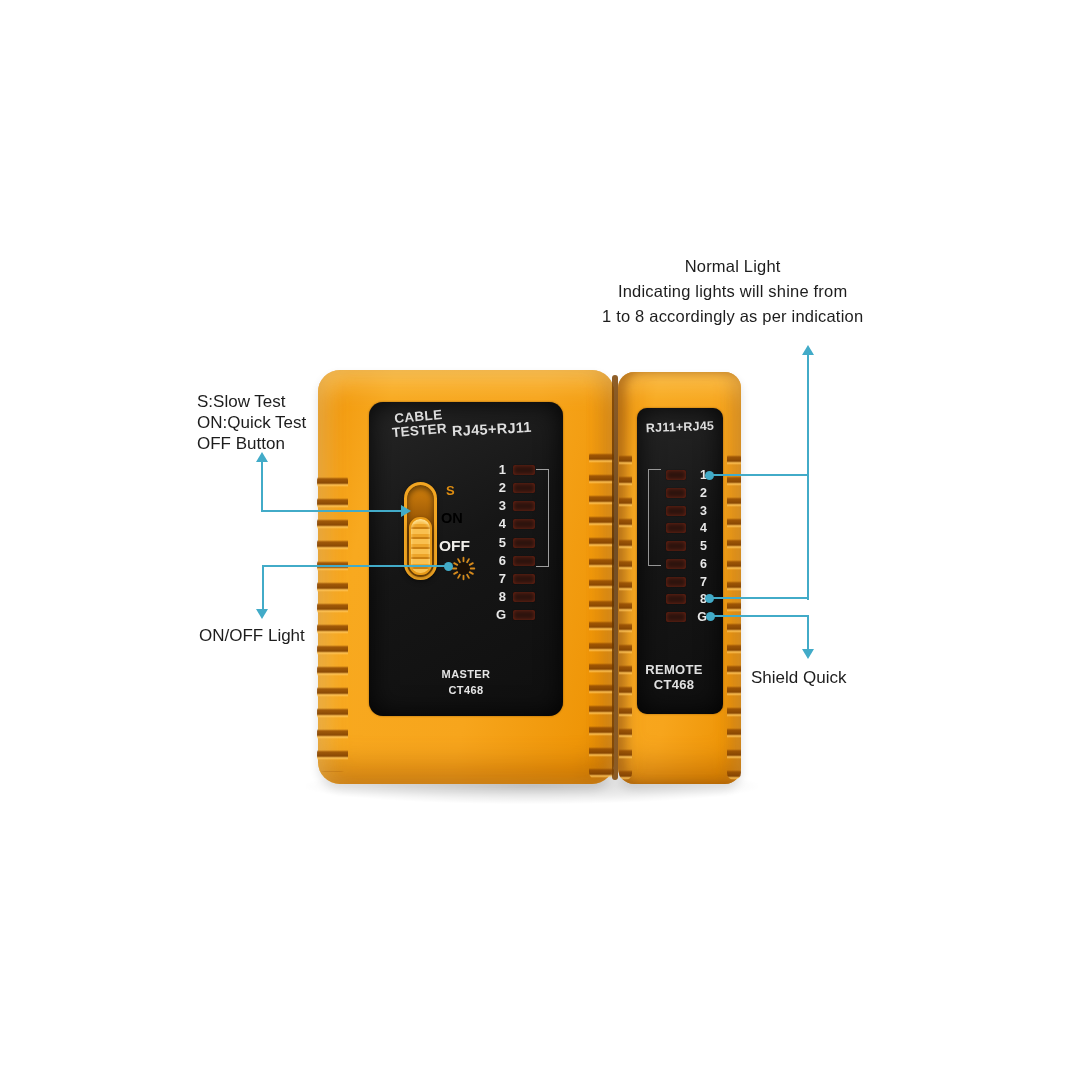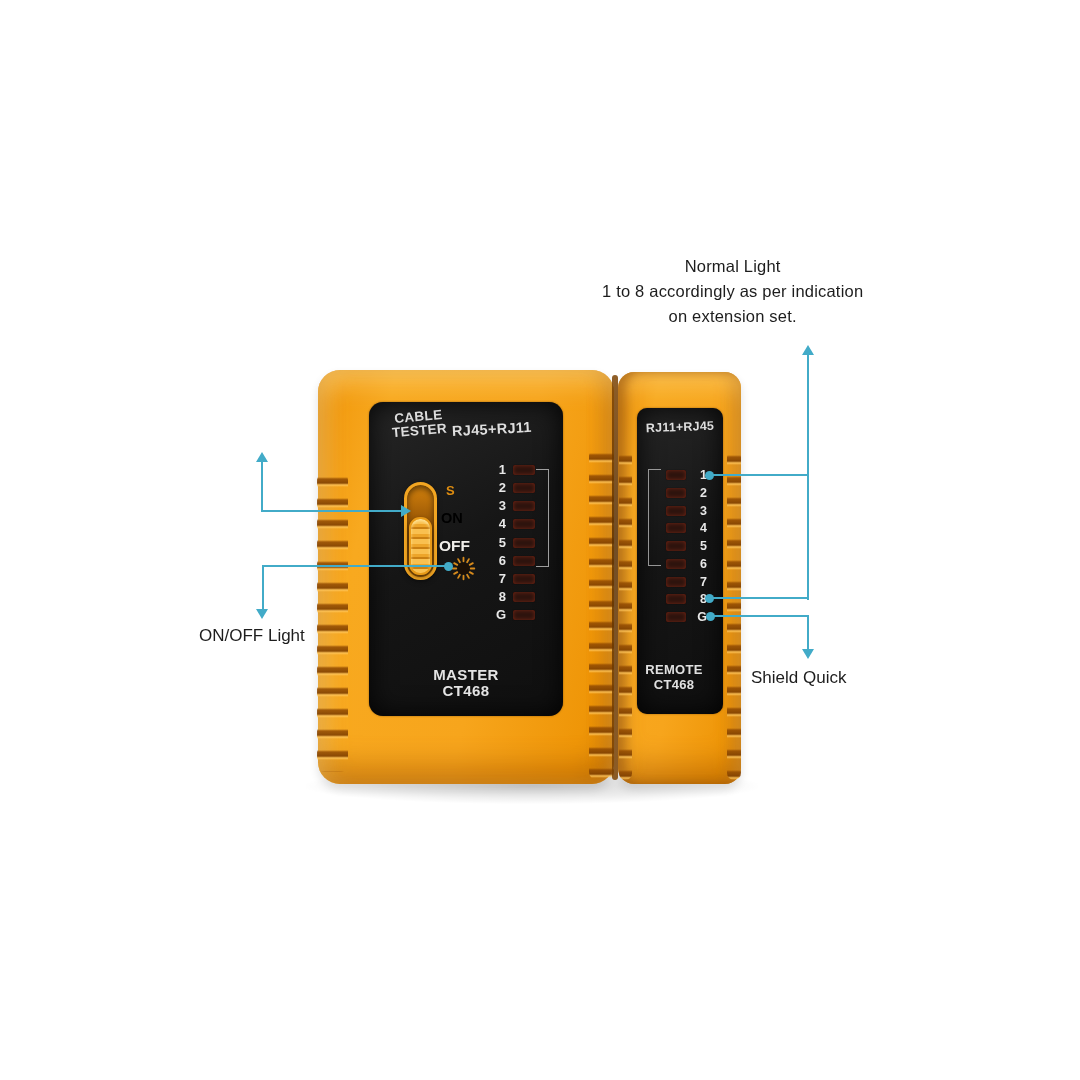--- a/index.html
+++ b/index.html
@@ -54,21 +54,21 @@
     background:linear-gradient(150deg,#262626 0%,#161616 45%,#0f0f0f 100%);
     box-shadow:inset 0 0 26px rgba(0,0,0,.9),0 0 2px rgba(80,40,0,.6);}
   .master-panel{left:369px;top:402px;width:194px;height:314px;border-radius:14px;}
   .remote-panel{left:637px;top:408px;width:86px;height:306px;border-radius:10px;}
 
   .panel-text{position:absolute;z-index:4;color:#dedede;font-weight:bold;}
   .brand{left:391px;top:410px;width:56px;text-align:center;font-size:13.5px;line-height:14px;
          letter-spacing:.3px;transform:rotate(-5deg);}
   .jack-m{left:452px;top:421px;font-size:14.5px;letter-spacing:.3px;transform:rotate(-3deg);}
   .jack-r{left:637px;top:420px;width:86px;text-align:center;font-size:12.5px;letter-spacing:.2px;transform:rotate(-2deg);}
-  .model-m{left:369px;top:667px;width:194px;text-align:center;font-size:15px;line-height:15.5px;letter-spacing:.4px;color:#e4e4e4;}
+  .model-m{left:369px;top:667px;width:194px;text-align:center;font-size:11px;line-height:15.5px;letter-spacing:.4px;color:#e4e4e4;}
   .model-r{left:637px;top:663px;width:74px;text-align:center;font-size:13px;line-height:14.5px;letter-spacing:.3px;color:#e0e0e0;}
 
   
   .switch-track{position:absolute;z-index:4;left:404px;top:482px;width:33px;height:98px;border-radius:17px;
     box-sizing:border-box;border:3px solid #f3a622;
     background:linear-gradient(180deg,#d4820d,#a05c06 35%,#8a4e05 60%,#aa6508);
     box-shadow:inset 0 3px 6px rgba(0,0,0,.55),0 2px 5px rgba(0,0,0,.35);}
   .switch-knob{position:absolute;left:2px;top:32px;width:23px;height:58px;border-radius:11px;
     box-sizing:border-box;border:2px solid #e89a18;
     background:repeating-linear-gradient(180deg,#f9c050 0 5px,#eda52a 5px 8px,#c97f12 8px 10px);
@@ -96,24 +96,29 @@
   .bracket-r{left:648px;top:469px;width:12px;height:95px;
     border-top:1.5px solid rgba(205,205,205,.7);border-left:1.5px solid rgba(205,205,205,.7);border-bottom:1.5px solid rgba(205,205,205,.7);}
 </style>
 </head>
 <body>
 
 <div class="stage">
 
   <div class="note note-right" style="left:602px;top:254px;text-align:center;">
     <div>Normal Light</div>
+    <div>Indicating lights will shine from</div>
     <div>1 to 8 accordingly as per indication</div>
-    <div>on extension set.</div>
-  </div>
-
+  </div>
+
+  <div class="note note-left" style="left:197px;top:391px;">
+    <div>S:Slow Test</div>
+    <div>ON:Quick Test</div>
+    <div>OFF Button</div>
+  </div>
 
   <div class="note note-single" style="left:199px;top:626px;">ON/OFF Light</div>
 
   <div class="note note-single" style="left:751px;top:668px;">Shield Quick</div>
 
   <div class="arr up" style="left:256px;top:452px;"></div>
   <div class="cl v" style="left:261px;top:461px;height:51px;"></div>
   <div class="cl h" style="left:261px;top:510px;width:142px;"></div>
   <div class="arr right" style="left:401px;top:505px;"></div>
 

